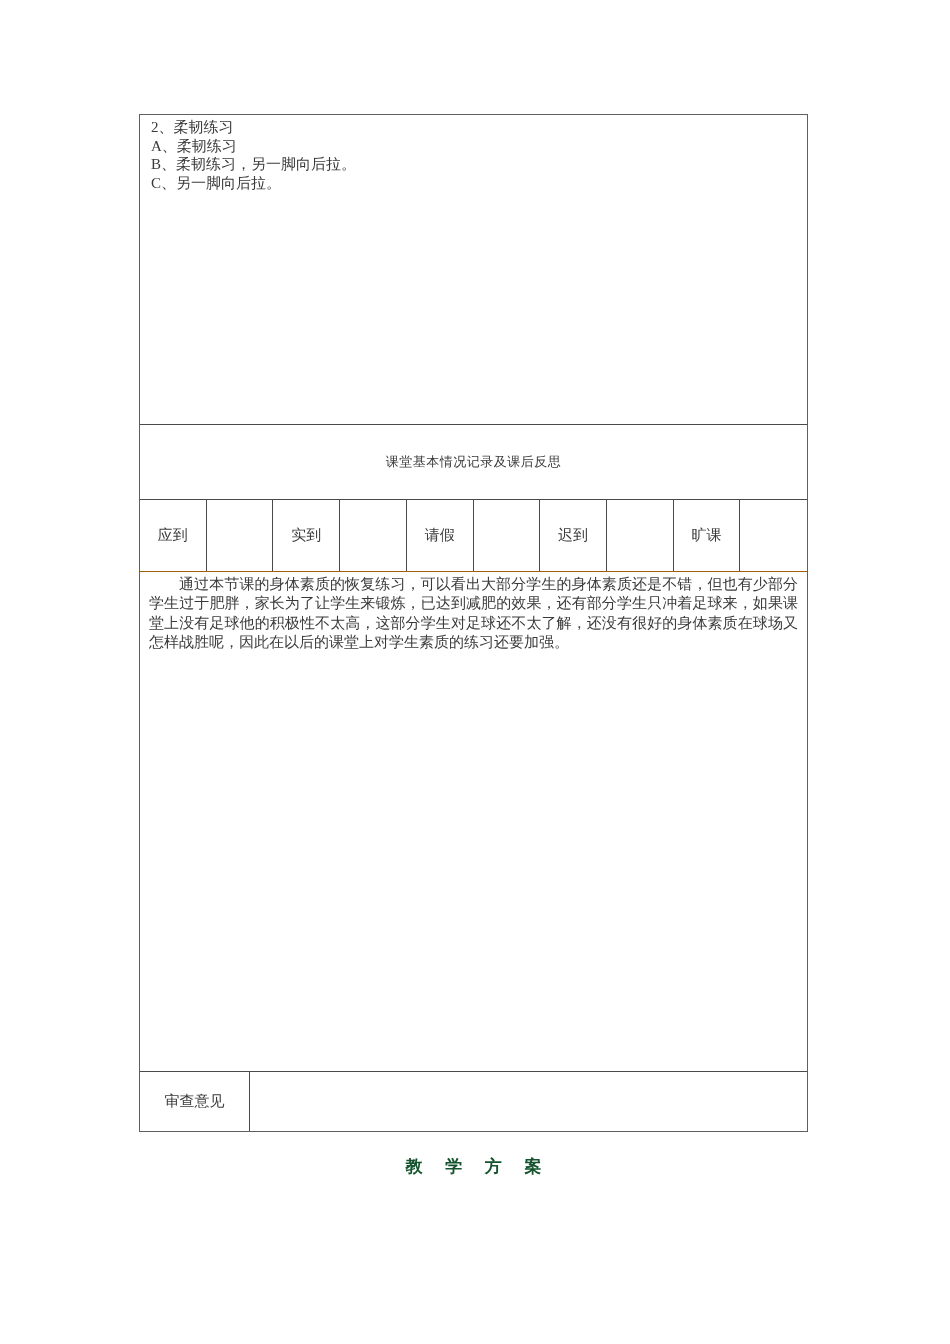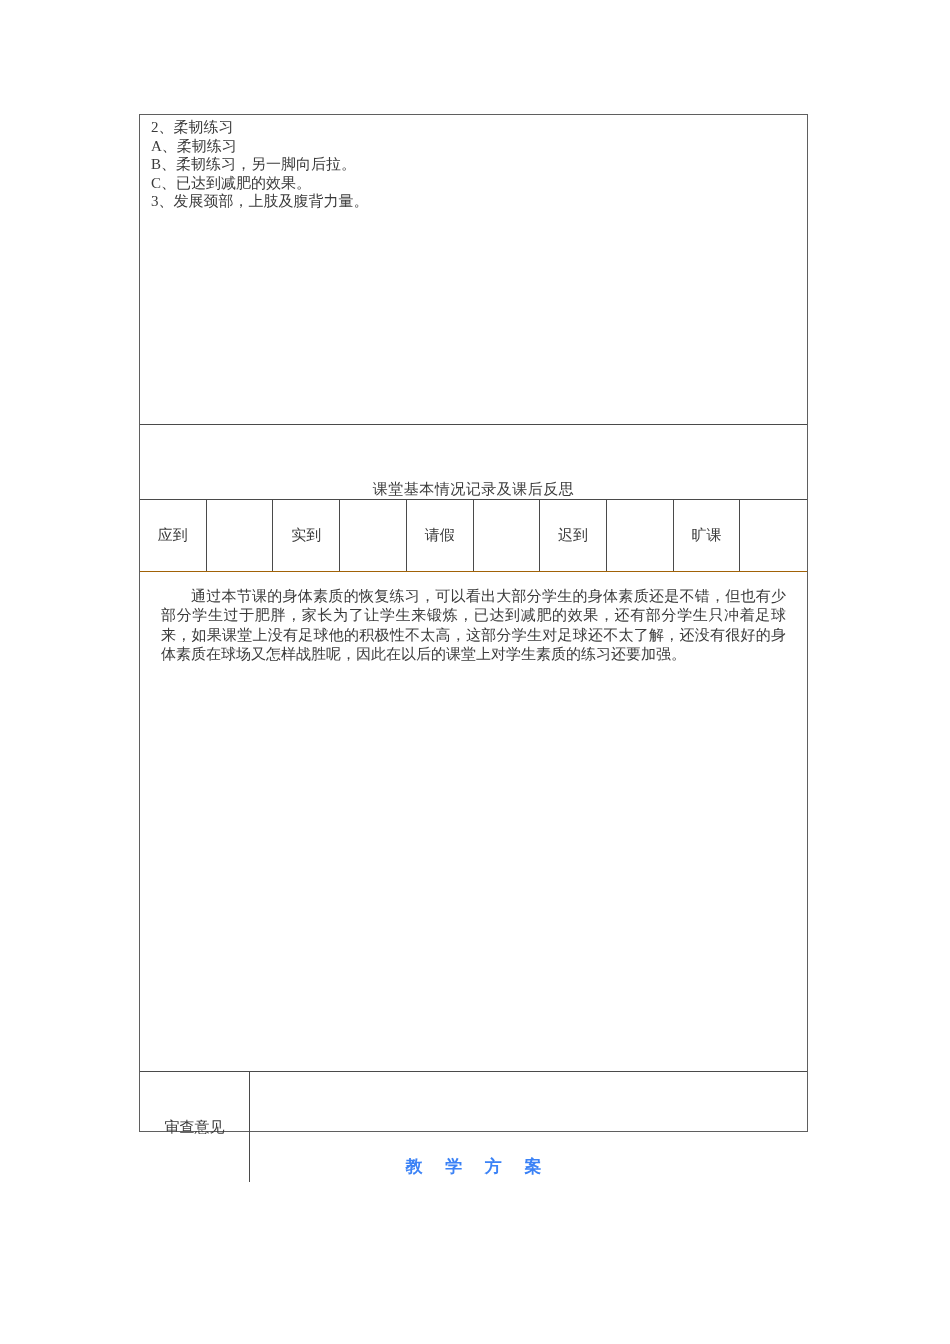--- a/index.html
+++ b/index.html
@@ -27,23 +27,23 @@
     border-bottom: 1px solid #4a4a4a;
     padding: 3px 10px 0 11px;
     font-size: 15px;
     line-height: 18.6px;
   }
   .exercise-line { white-space: nowrap; }
   .row-section-header {
     height: 75px;
     border-bottom: 1px solid #4a4a4a;
     display: flex;
-    align-items: flex-end;
+    align-items: center;
     justify-content: center;
-    font-size: 15px;
+    font-size: 13px;
     letter-spacing: 0.5px;
   }
   .row-attendance {
     height: 72px;
     border-bottom: 1px solid #a16207;
     display: flex;
   }
   .att-cell {
     flex: 1 1 10%;
     border-right: 1px solid #4a4a4a;
@@ -56,26 +56,25 @@
   .row-reflection {
     height: 500px;
     border-bottom: 1px solid #4a4a4a;
     padding: 3px 9px 0 9px;
     font-size: 15px;
     line-height: 19.3px;
   }
   .row-reflection p {
     text-indent: 2em;
     text-align: justify;
-    margin: 12px;
+    margin: 0;
   }
   .row-review {
     height: 59px;
     display: flex;
-    flex-direction: column;
   }
   .review-label-cell {
     width: 110px;
     flex: 0 0 110px;
     border-right: 1px solid #4a4a4a;
     display: flex;
     align-items: center;
     justify-content: center;
     font-size: 15px;
   }
@@ -84,36 +83,35 @@
     position: absolute;
     left: 139px;
     top: 1155px;
     width: 669px;
     text-align: center;
     font-family: "Liberation Sans", sans-serif;
     font-weight: bold;
     font-size: 17px;
     letter-spacing: 9px;
     text-indent: 9px;
-    color: #3b82f6;
+    color: #14532d;
   }
 </style>
 </head>
 <body>
 
 <div class="page">
 
   <div class="doc-table">
 
     <div class="row-exercises">
       <div class="exercise-line">2、柔韧练习</div>
       <div class="exercise-line">A、柔韧练习</div>
       <div class="exercise-line">B、柔韧练习，另一脚向后拉。</div>
-      <div class="exercise-line">C、已达到减肥的效果。</div>
-      <div class="exercise-line">3、发展颈部，上肢及腹背力量。</div>
+      <div class="exercise-line">C、另一脚向后拉。</div>
     </div>
 
     <div class="row-section-header">
       <span>课堂基本情况记录及课后反思</span>
     </div>
 
     <div class="row-attendance">
       <div class="att-cell">应到</div>
       <div class="att-cell"></div>
       <div class="att-cell">实到</div>

